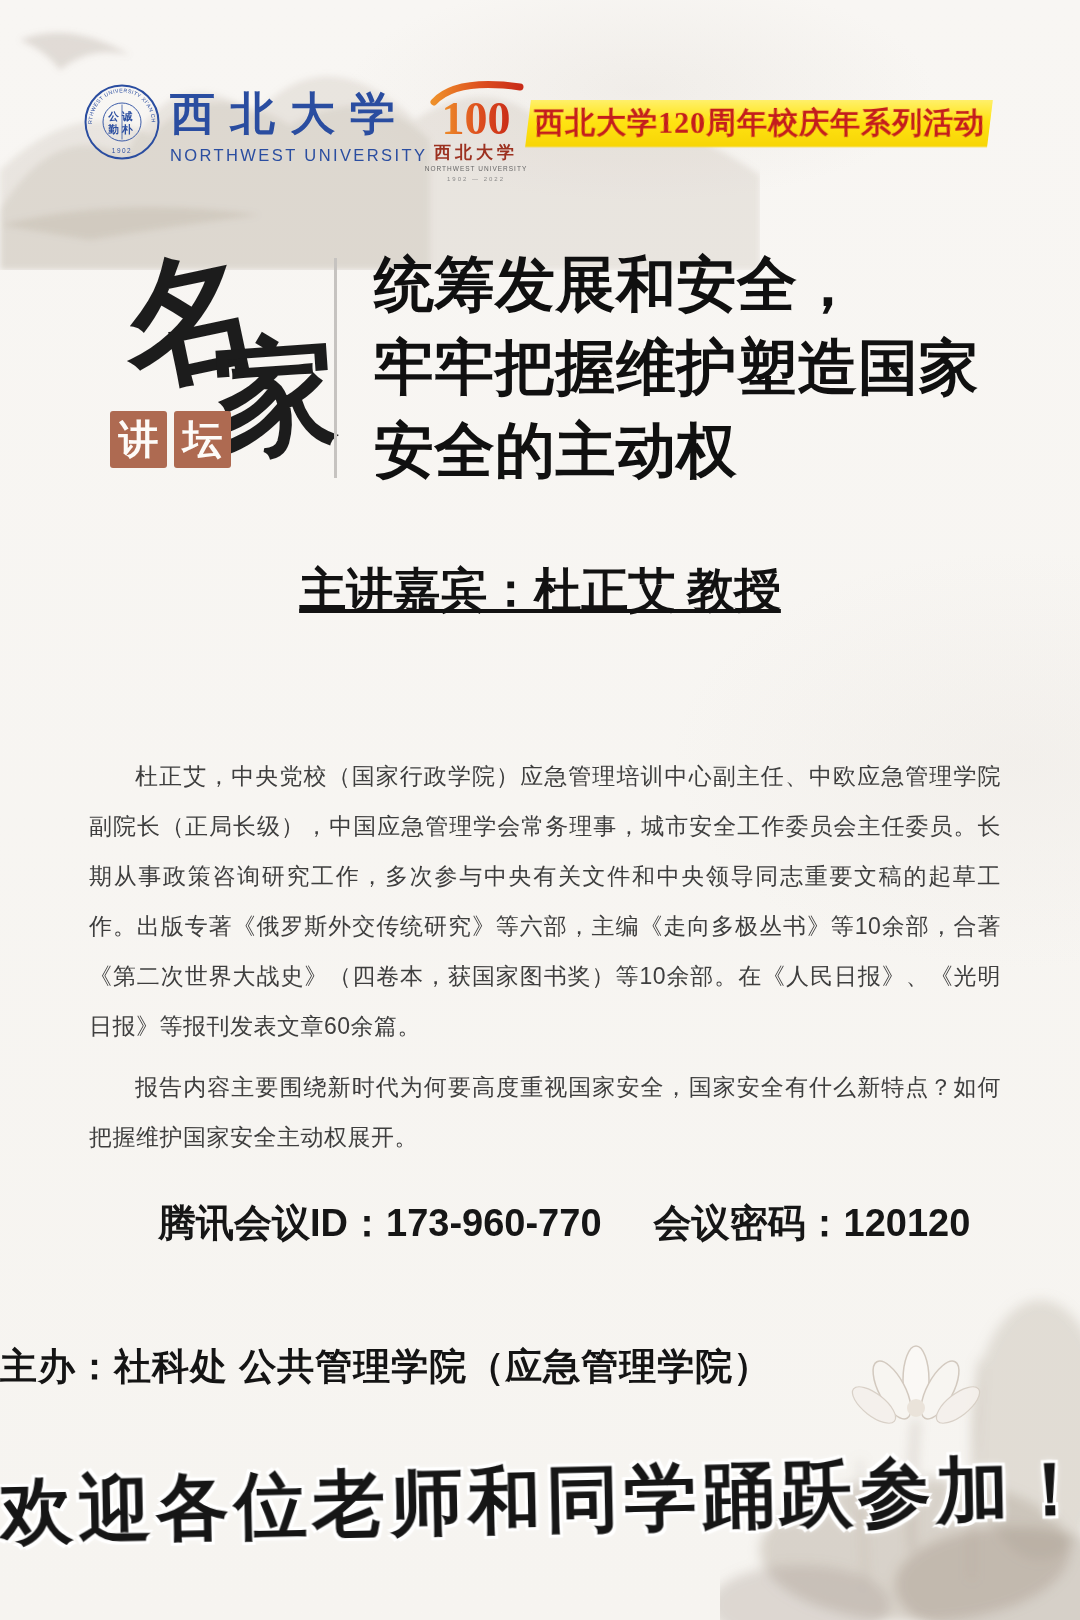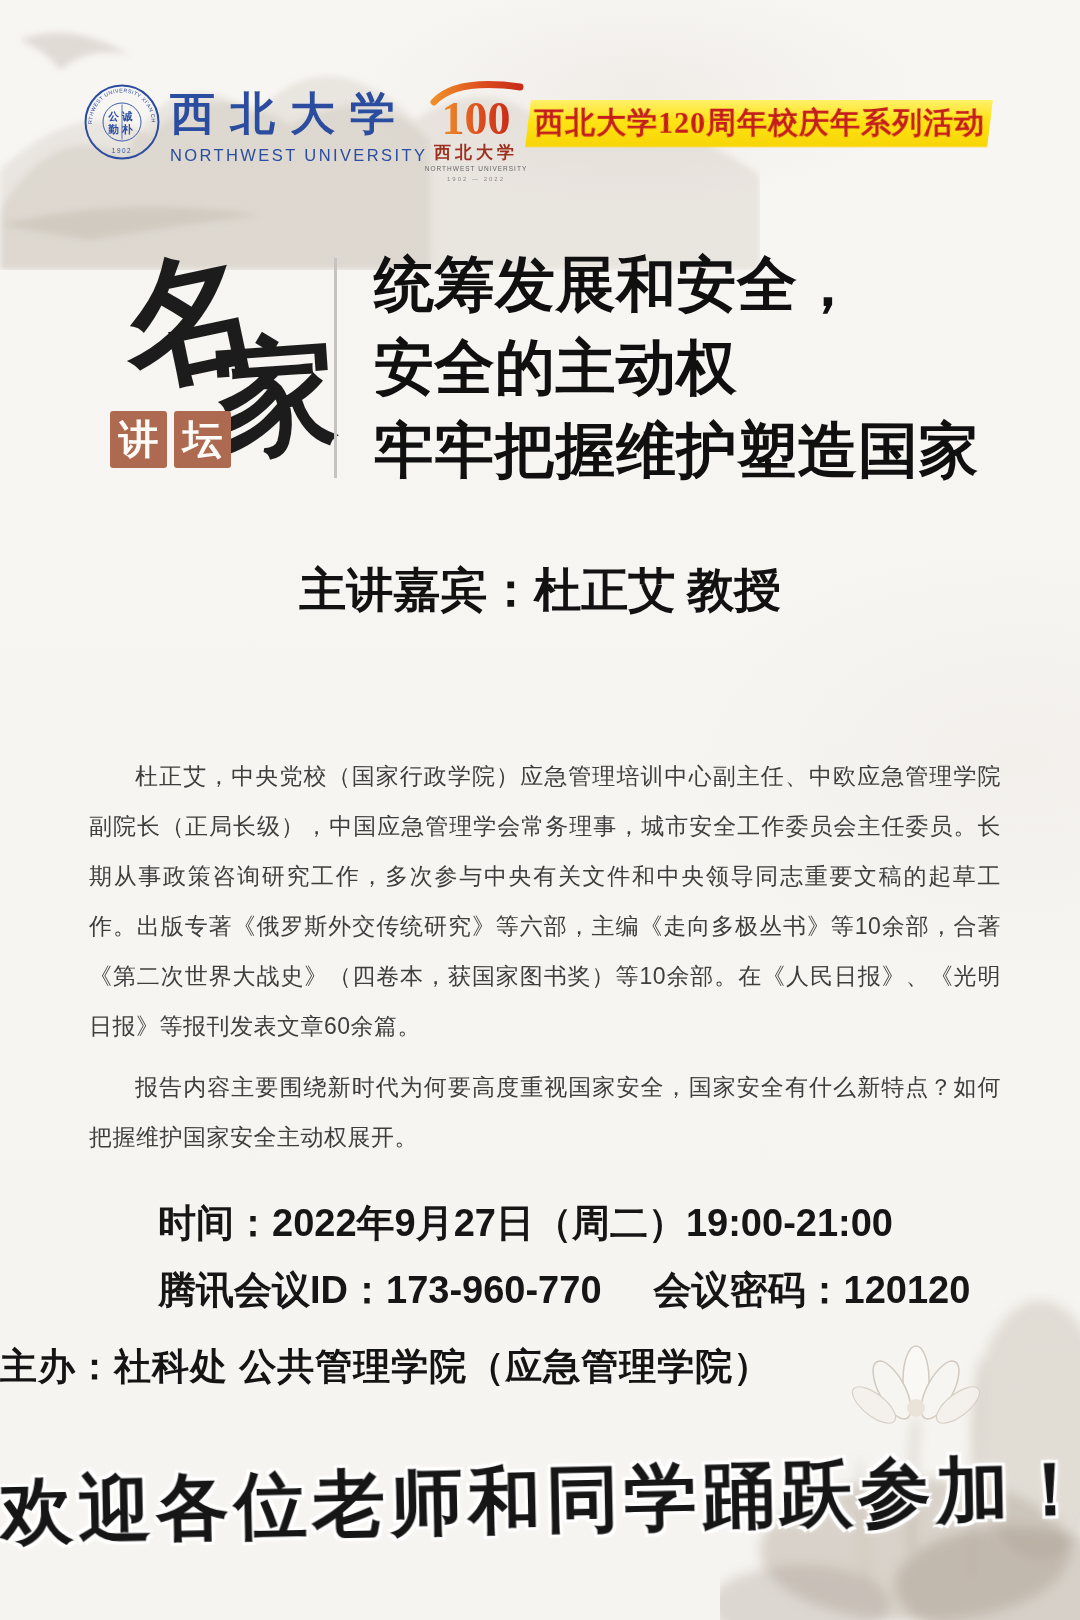--- a/index.html
+++ b/index.html
@@ -44,21 +44,21 @@
   .badge.jiang{left:110px;}
   .badge.tan{left:174px;}
   .divider{position:absolute;left:334px;top:258px;width:3px;height:220px;background:#c6c3c0;}
   
   .main-title{position:absolute;left:374px;top:244px;width:660px;
     font-family:"Liberation Serif", serif;font-weight:900;color:#101010;
     font-size:60px;line-height:83px;letter-spacing:0.5px;}
   
   .speakers{position:absolute;left:0;right:0;top:550px;text-align:center;
     font-family:"Liberation Serif", serif;font-weight:900;font-size:47px;color:#121212;}
-  .speakers div{line-height:80px;}
+  .speakers div{line-height:80px;text-decoration:underline;}
   
   .bio{position:absolute;left:78px;top:740px;width:934px;color:#3e3e3e;}
   .bio p{margin:11px;font-size:23px;line-height:50px;text-align:justify;text-indent:2em;letter-spacing:0.5px;}
   
   .details{position:absolute;left:158px;top:1190px;font-weight:bold;font-size:38px;color:#161616;}
   .details div{line-height:67px;white-space:nowrap;}
   .details .gap{display:inline-block;width:52px;}
   .organizer{position:absolute;left:0;right:0;top:1342px;
     font-weight:bold;font-size:37px;color:#141414;letter-spacing:1px;}
   
@@ -159,35 +159,34 @@
   <div>
     <div class="char-ming">名</div>
     <div class="char-jia">家</div>
     <div class="badge jiang">讲</div>
     <div class="badge tan">坛</div>
   </div>
   <div class="divider"></div>
 
   <div class="main-title">
     <div>统筹发展和安全，</div>
+    <div>牢牢把握维护塑造国家</div>
     <div>安全的主动权</div>
-    <div>牢牢把握维护塑造国家</div>
   </div>
 
   <div class="speakers">
     <div>主讲嘉宾：杜正艾 教授</div>
   </div>
 
   <div class="bio">
     <p>杜正艾，中央党校（国家行政学院）应急管理培训中心副主任、中欧应急管理学院副院长（正局长级），中国应急管理学会常务理事，城市安全工作委员会主任委员。长期从事政策咨询研究工作，多次参与中央有关文件和中央领导同志重要文稿的起草工作。出版专著《俄罗斯外交传统研究》等六部，主编《走向多极丛书》等10余部，合著《第二次世界大战史》（四卷本，获国家图书奖）等10余部。在《人民日报》、《光明日报》等报刊发表文章60余篇。</p>
     <p>报告内容主要围绕新时代为何要高度重视国家安全，国家安全有什么新特点？如何把握维护国家安全主动权展开。</p>
   </div>
 
   <div class="details">
-    <div>时间：2022年9月27日（周二）19:00-21:00</div>
     <div>
       <span>腾讯会议ID：173-960-770</span><span class="gap"></span><span>会议密码：120120</span>
     </div>
   </div>
 
   <div class="organizer">主办：社科处 公共管理学院（应急管理学院）</div>
 
   <div class="welcome">欢迎各位老师和同学踊跃参加！</div>
 
 </div>

